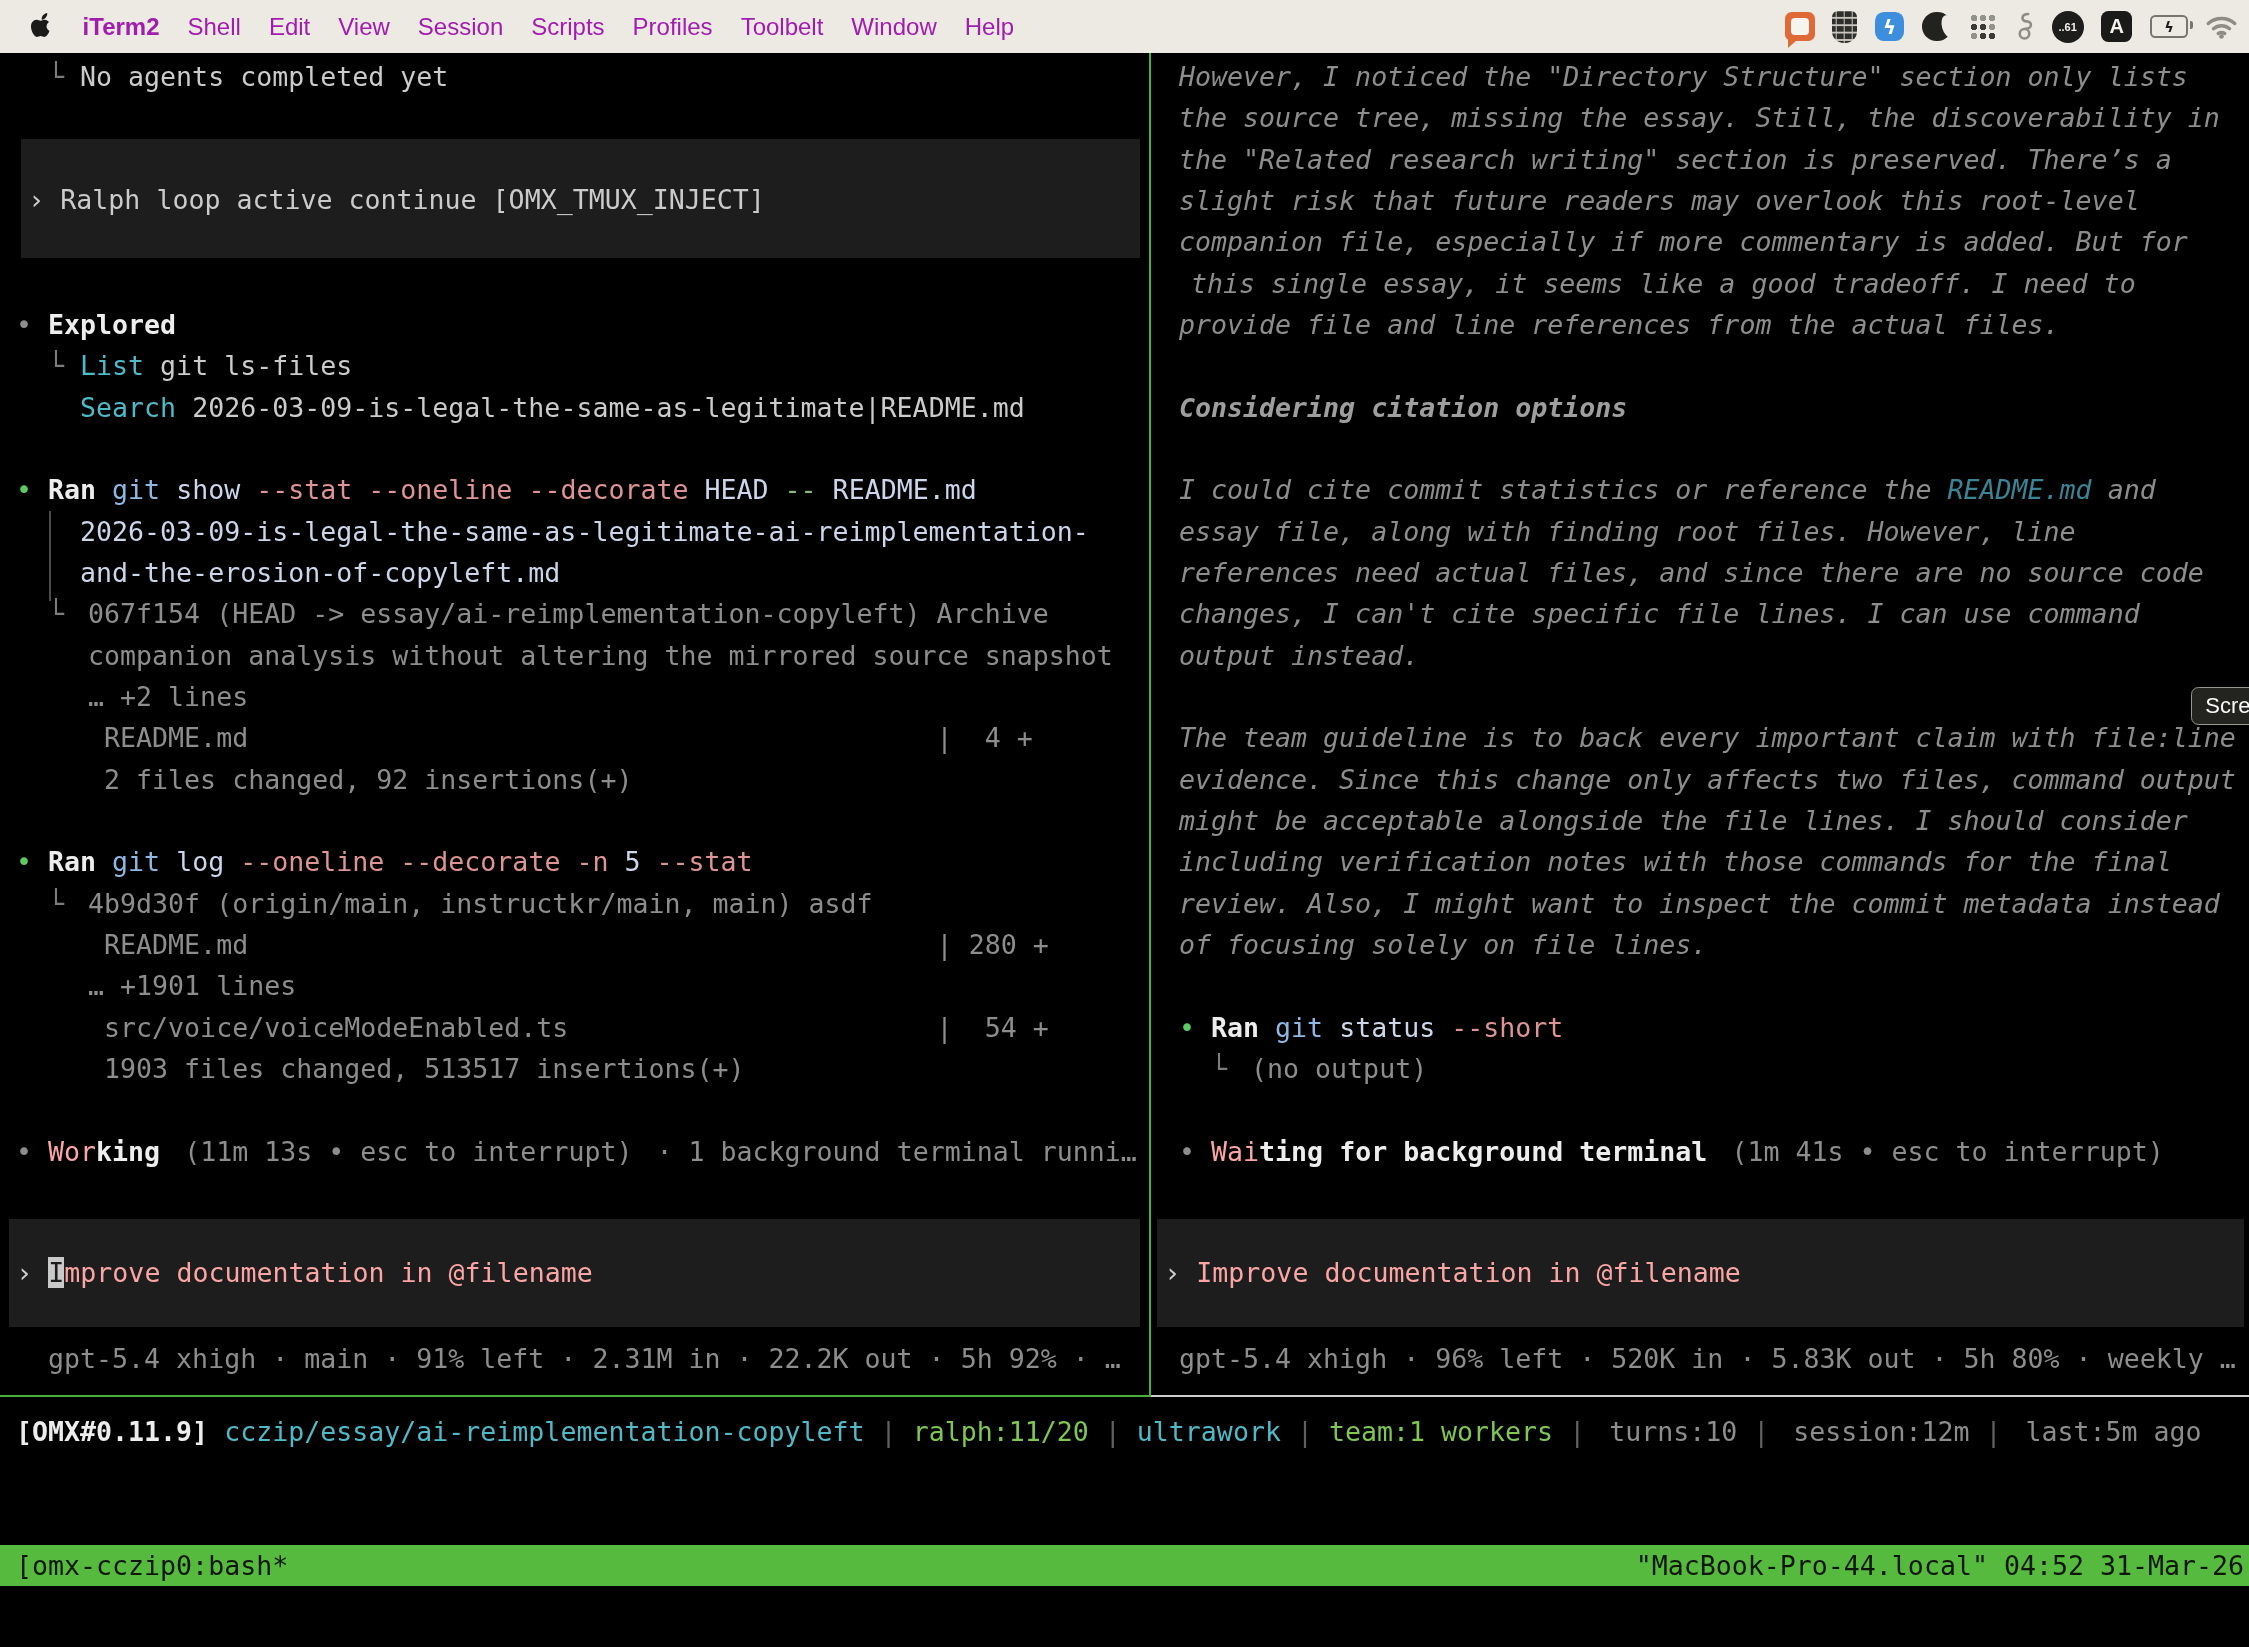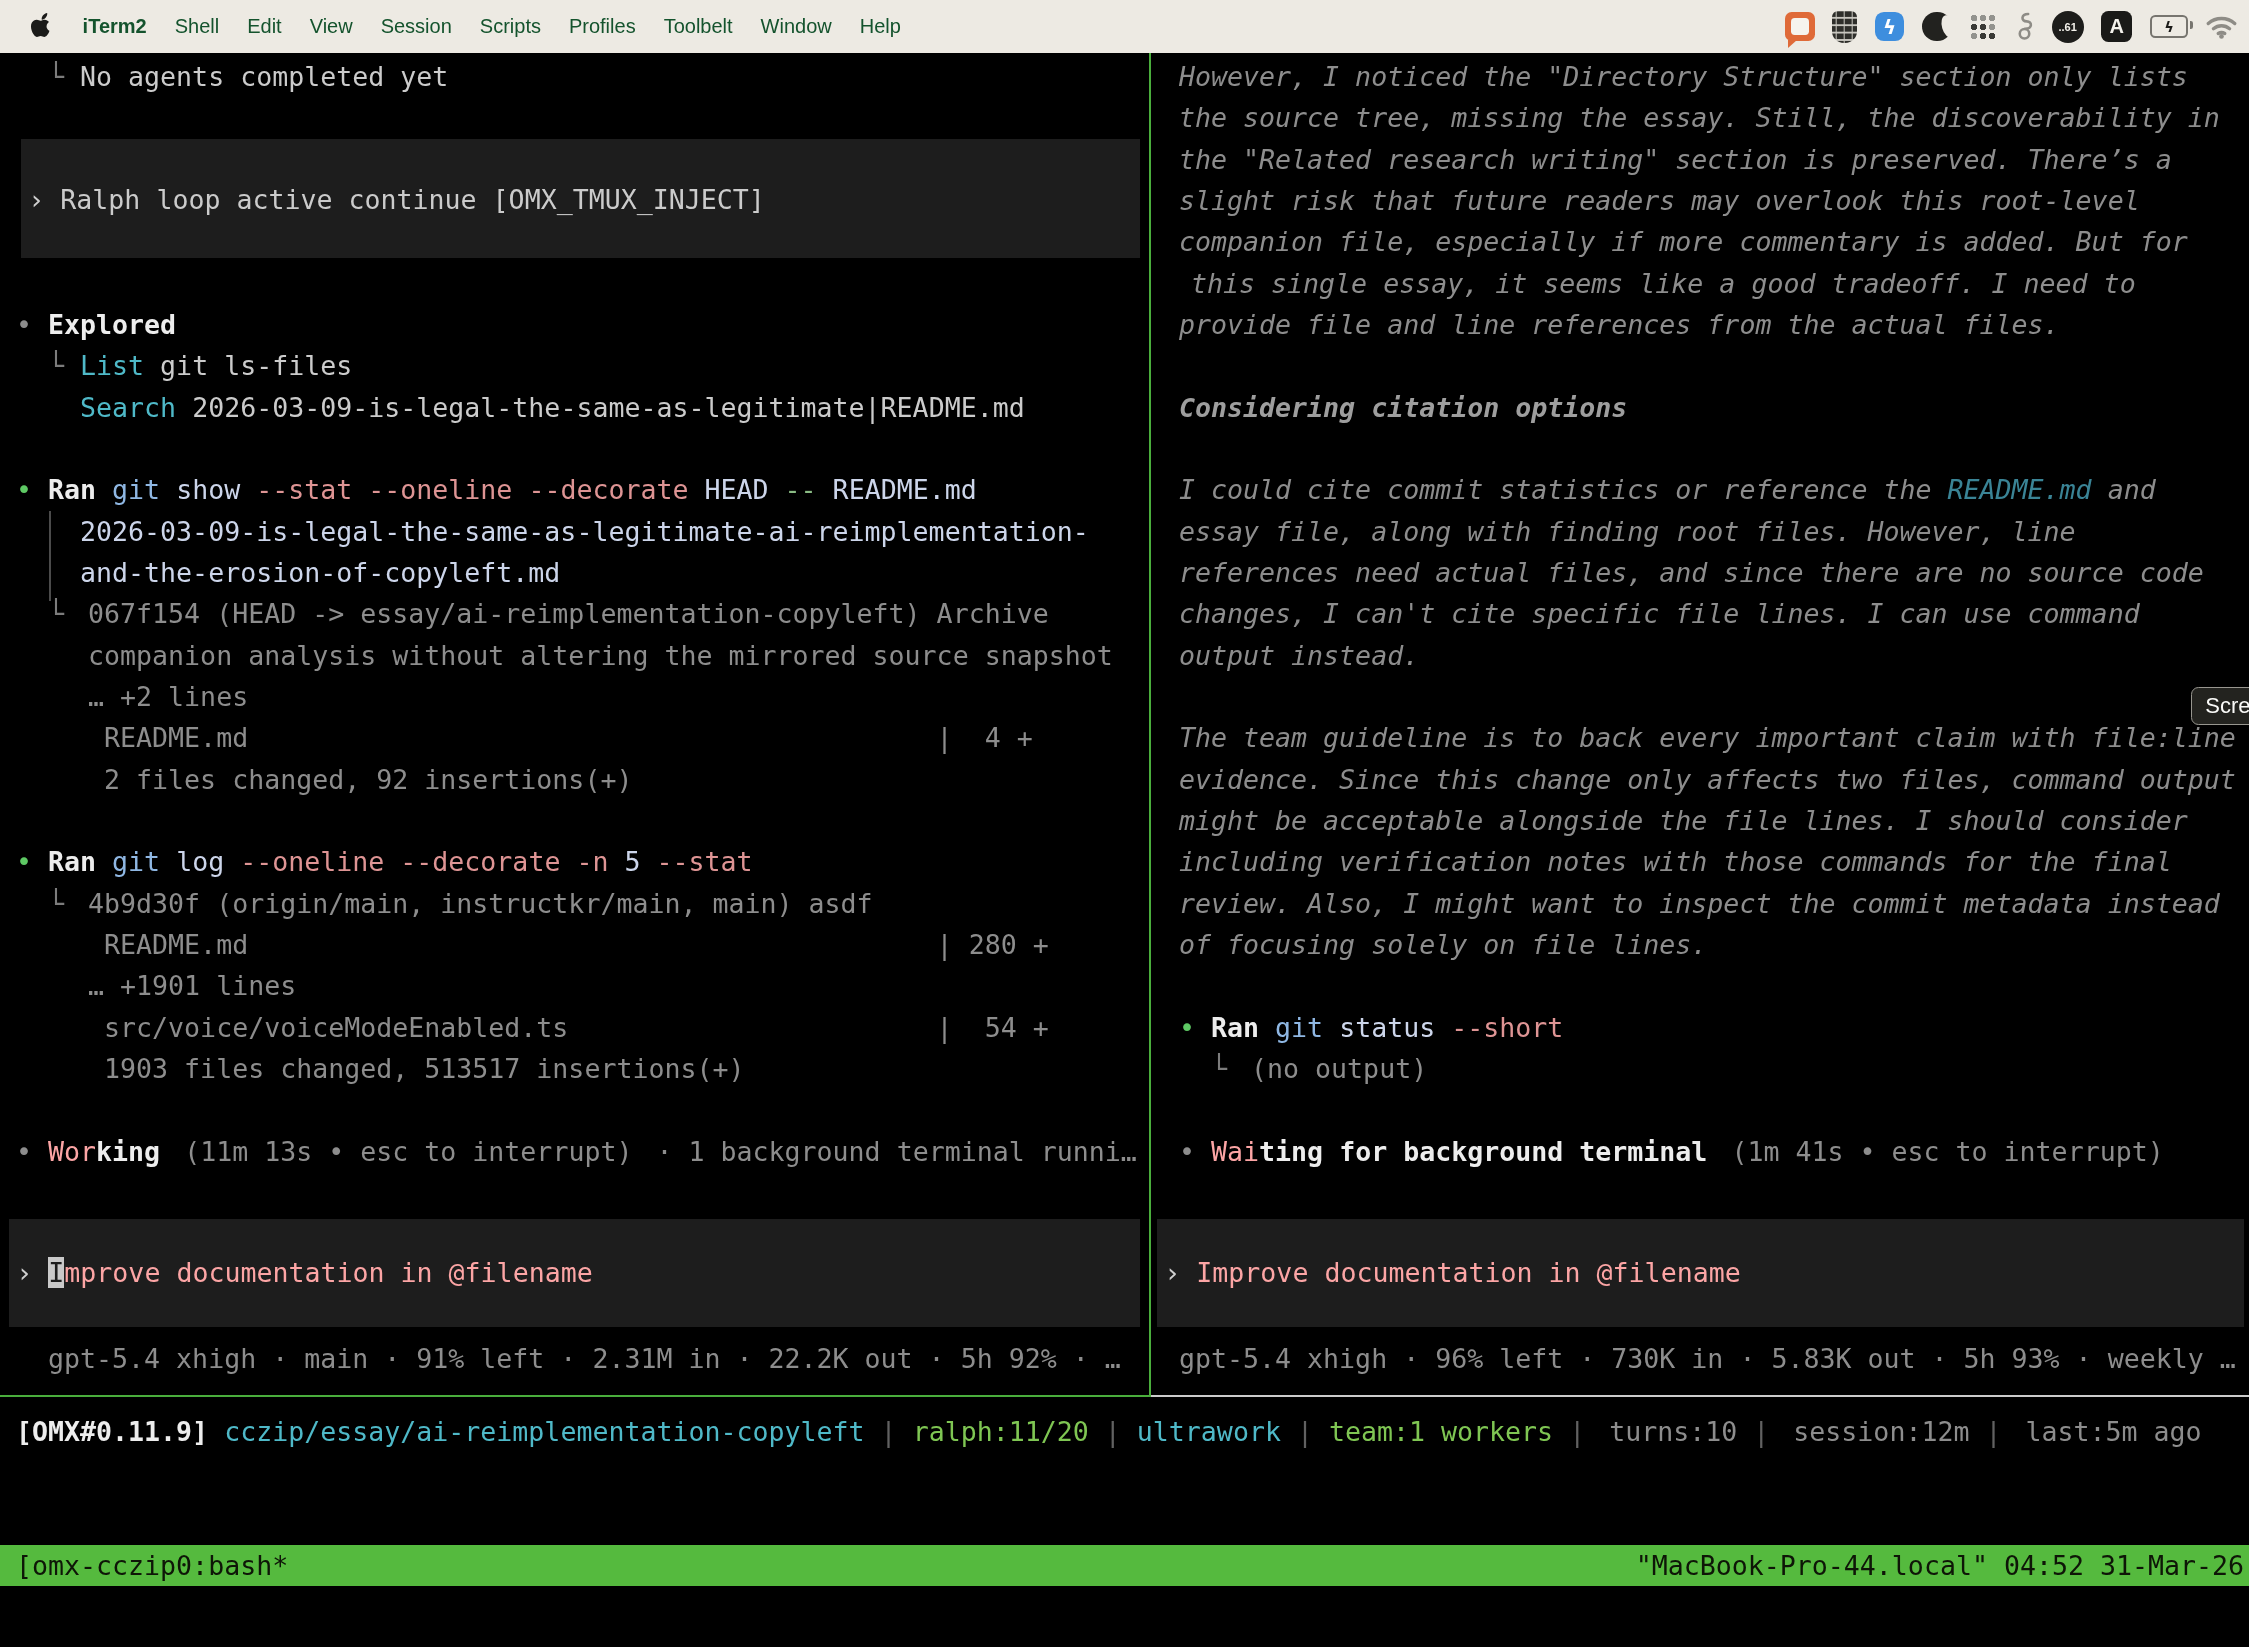--- a/index.html
+++ b/index.html
@@ -2,21 +2,21 @@
 <html style="font-size:11.8px"><head>
 <meta charset="utf-8">
 <style>
   html,body{margin:0;padding:0;background:#000;width:2250px;height:1648px;overflow:hidden;}
   .screen{position:relative;width:2250px;height:1648px;background:#000;font-family:"Liberation Sans",sans-serif;}
 
   
   .menubar{position:absolute;top:0;left:0;width:2250px;height:53px;background:#edeae3;display:flex;align-items:center;}
   .apple{margin-left:29.5px;margin-right:29.5px;display:flex;align-items:center;}
   .mb-menus{display:flex;align-items:center;}
-  .mb-menu{font-size:20px;color:#14532d;margin-right:28px;white-space:nowrap;}
+  .mb-menu{font-size:24px;color:#a21caf;margin-right:28px;white-space:nowrap;}
   .mb-menu.bold{font-weight:bold;}
   .mb-status{margin-left:auto;display:flex;align-items:center;gap:17.7px;padding-right:13.3px;}
   .mb-icon{height:38px;display:flex;align-items:center;justify-content:center;position:relative;}
   .mb-icon-inner{display:flex;align-items:center;justify-content:center;}
 
   .mb-chat-bubble-icon .mb-icon-inner{width:29.5px;height:29.5px;background:#df6a38;border-radius:6.6px;position:relative;}
   .mb-chat-bubble-icon .mb-icon-inner::before{content:"";position:absolute;inset:5.9px;background:#f6f4ee;border-radius:3.7px;}
   .mb-chat-bubble-icon .mb-icon-inner::after{content:"";position:absolute;left:3px;bottom:-6.6px;width:0;height:0;border-top:8.9px solid #df6a38;border-right:9.6px solid transparent;}
 
   .mb-shield-grid-icon .mb-icon-inner{width:25px;height:32px;background:#2e2e2a;border-radius:5.9px 5.9px 11.8px 11.8px;
@@ -232,21 +232,21 @@
             <div class="term-line" style="top: 788px; left: 28px;"><span class="c-think">including verification notes with those commands for the final</span></div>
             <div class="term-line" style="top: 830px; left: 28px;"><span class="c-think">review. Also, I might want to inspect the commit metadata instead</span></div>
             <div class="term-line" style="top: 871px; left: 28px;"><span class="c-think">of focusing solely on file lines.</span></div>
             <div class="term-line" style="top: 954px; left: 28px;"><span class="c-bg">• </span><span class="c-bw">Ran</span><span class="c-blue"> git</span><span class="c-lav"> status</span><span class="c-pink"> --short</span></div>
             <div class="term-line" style="top: 995px; left: 28px;"><span class="c-tree">  └ </span><span class="c-out">(no output)</span></div>
             <div class="term-line" style="top: 1078px; left: 28px;"><span class="c-bd">• </span><span class="c-dim2">Wai</span><span class="c-bw">ting for background terminal</span><span class="c-out"> (1m 41s • esc to interrupt)</span></div>
           </div>
         <div class="inputbox">
           <div class="boxline" id="right-input-line"><div class="term-line" style="position: static;"><span class="c-prompt">› </span><span class="c-dim2">Improve documentation in @filename</span></div></div>
         </div>
-        <div class="pane-status">gpt-5.4 xhigh · 96% left · 730K in · 5.83K out · 5h 93% · weekly …</div>
+        <div class="pane-status">gpt-5.4 xhigh · 96% left · 520K in · 5.83K out · 5h 80% · weekly …</div>
       </div>
     </div>
 
     <div class="hborder">
       <div class="hb-left"></div>
       <div class="hb-right"></div>
     </div>
 
     <div class="omx-row">
       <div class="term-line" id="omx-line" style="top:14px;left:16px;"><div class="term-line" style="position: static;"><span class="c-bw">[OMX#0.11.9]</span><span class="c-sep"> </span><span class="c-cyan">cczip/essay/ai-reimplementation-copyleft</span><span class="c-sep"> | </span><span class="c-green">ralph:11/20</span><span class="c-sep"> | </span><span class="c-cyan">ultrawork</span><span class="c-sep"> | </span><span class="c-green">team:1 workers</span><span class="c-sep"> | </span><span class="c-out">turns:10</span><span class="c-sep"> | </span><span class="c-out">session:12m</span><span class="c-sep"> | </span><span class="c-out">last:5m ago</span></div></div>

